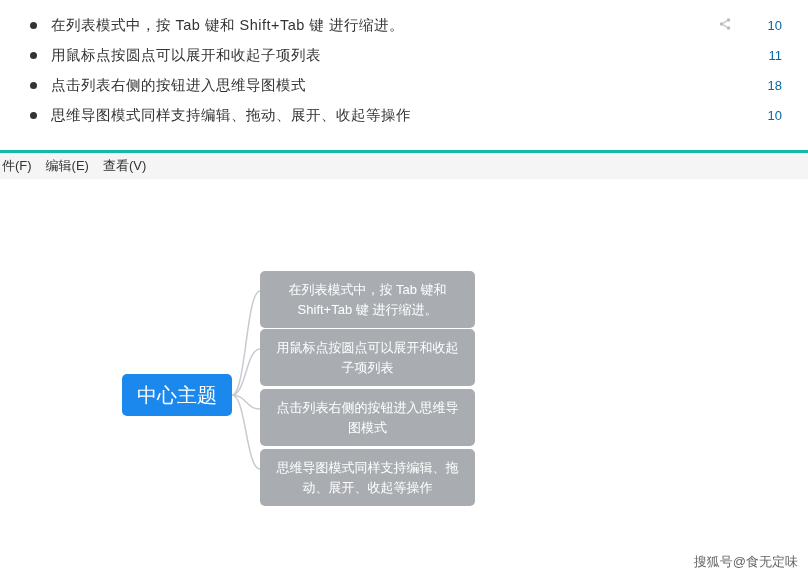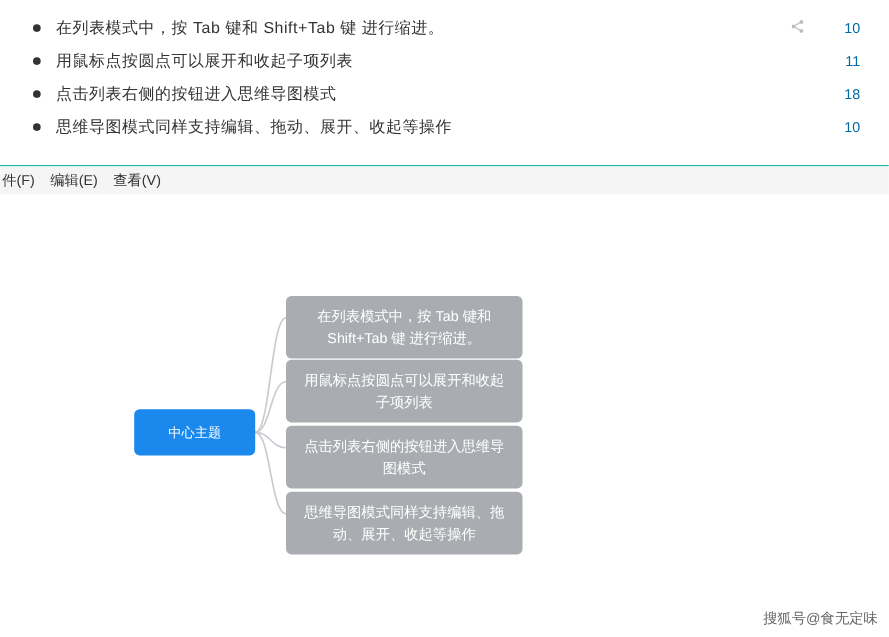--- a/index.html
+++ b/index.html
@@ -43,21 +43,21 @@
   }
   .share-icon svg { width: 14px; height: 14px; }
   .line-num {
     color: #0369a1;
     font-size: 13px;
     width: 22px;
     text-align: right;
     margin-right: 6px;
   }
   .menubar {
-    border-top: 1px solid #14b8a6;
+    border-top: 3px solid #14b8a6;
     background: #f5f5f5;
     padding: 4px 2px;
     font-size: 13px;
     color: #333;
     display: flex;
     gap: 14px;
   }
   .menubar span { cursor: default; }
   .mindmap-area {
     position: relative;
@@ -70,21 +70,21 @@
     left: 122px;
     top: 195px;
     width: 110px;
     height: 42px;
     background: #1b88ee;
     color: #fff;
     border-radius: 5px;
     display: flex;
     align-items: center;
     justify-content: center;
-    font-size: 12px;
+    font-size: 20px;
   }
   .child-node {
     position: absolute;
     left: 260px;
     width: 215px;
     background: #a9adb2;
     color: #fff;
     border-radius: 5px;
     padding: 9px 14px;
     font-size: 13px;

